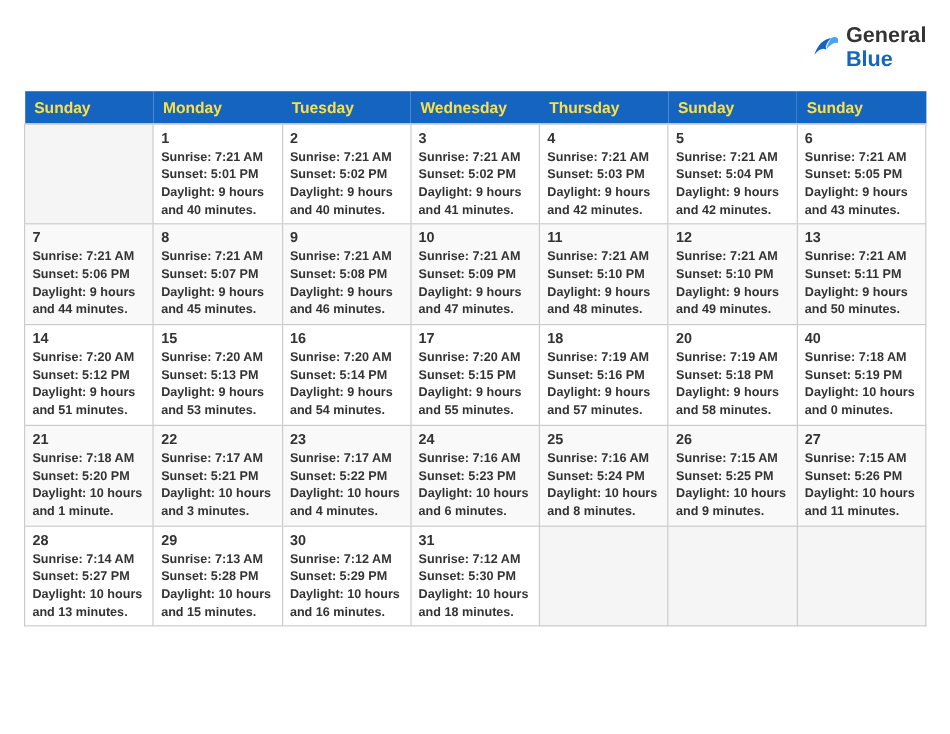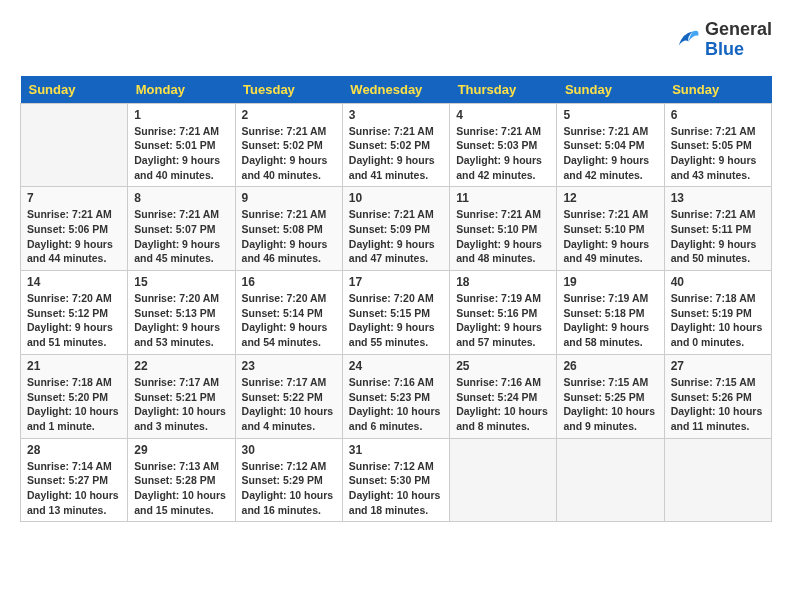--- a/index.html
+++ b/index.html
@@ -186,21 +186,21 @@
         </td>
         <td>
           <span class="day-number">17</span>
           <div class="day-info">Sunrise: 7:20 AM<br>Sunset: 5:15 PM<br>Daylight: 9 hours<br>and 55 minutes.</div>
         </td>
         <td>
           <span class="day-number">18</span>
           <div class="day-info">Sunrise: 7:19 AM<br>Sunset: 5:16 PM<br>Daylight: 9 hours<br>and 57 minutes.</div>
         </td>
         <td>
-          <span class="day-number">19</span>
+          <span class="day-number">20</span>
           <div class="day-info">Sunrise: 7:19 AM<br>Sunset: 5:18 PM<br>Daylight: 9 hours<br>and 58 minutes.</div>
         </td>
         <td>
           <span class="day-number">40</span>
           <div class="day-info">Sunrise: 7:18 AM<br>Sunset: 5:19 PM<br>Daylight: 10 hours<br>and 0 minutes.</div>
         </td>
       </tr>
       <tr>
         <td>
           <span class="day-number">21</span>

